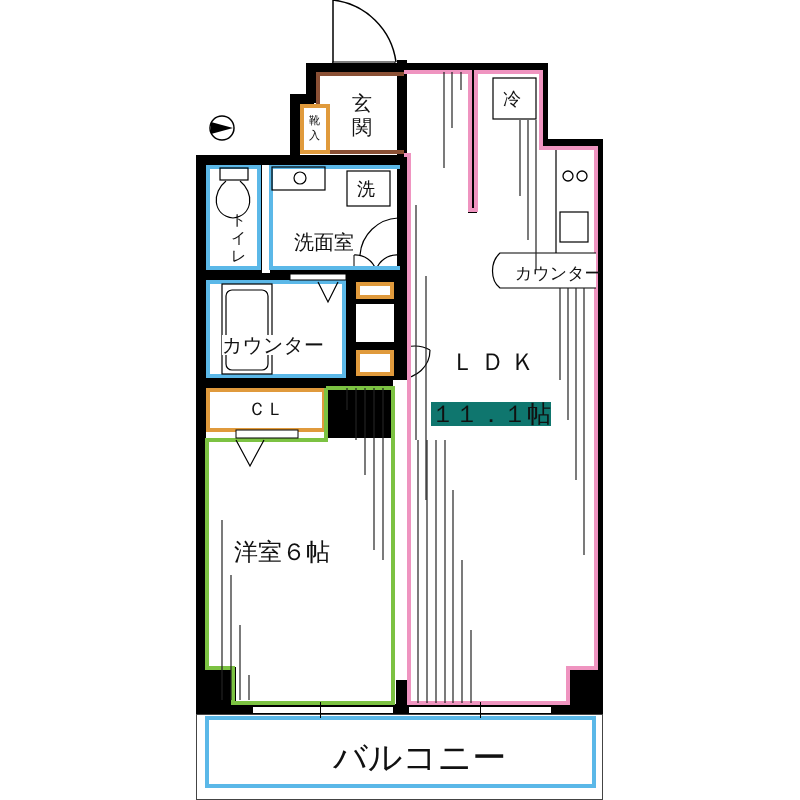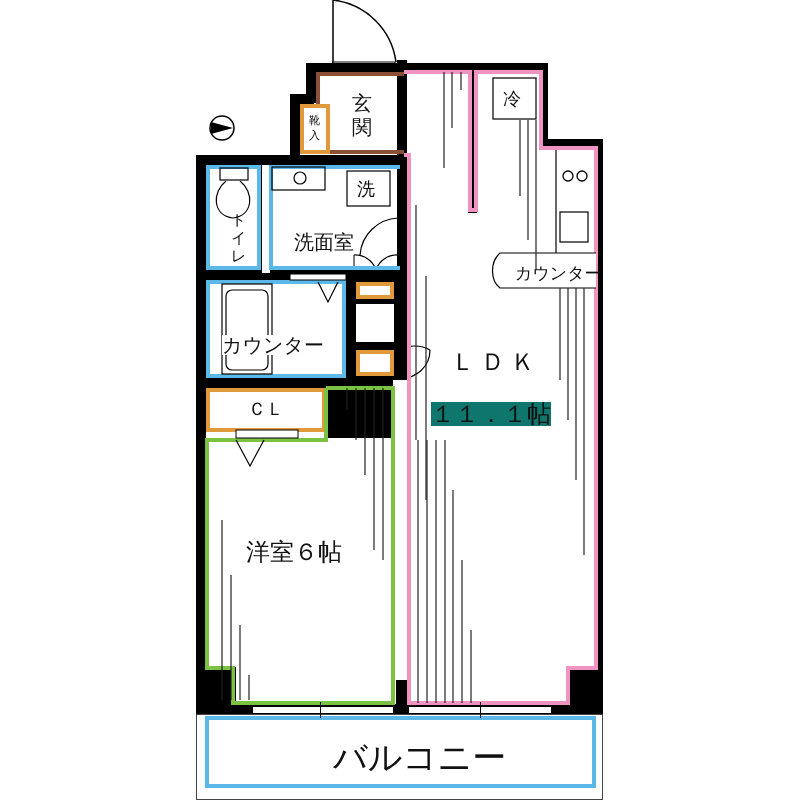--- a/index.html
+++ b/index.html
@@ -162,15 +162,15 @@
   <div class="lbl" style="left:357px;top:180px;font-size:18px;">洗</div>
   <div class="lbl" style="left:294px;top:232px;font-size:20px;">洗面室</div>
   <div class="lbl" style="left:231px;top:213px;font-size:15px;">ト</div>
   <div class="lbl" style="left:231px;top:231px;font-size:15px;">イ</div>
   <div class="lbl" style="left:231px;top:249px;font-size:15px;">レ</div>
   <div class="lbl" style="left:222px;top:335px;font-size:20px;background:#fff;">カウンター</div>
   <div class="lbl" style="left:248px;top:400px;font-size:18px;">ＣＬ</div>
   <div class="lbl" style="left:515px;top:265px;font-size:17px;text-align:center;">カウンター</div>
   <div class="lbl" style="left:451px;top:350px;font-size:24px;letter-spacing:6px;background:#fff;">ＬＤＫ</div>
   <div class="lbl" style="left:431px;top:402px;font-size:24px;background:#0f766e;">１１．１帖</div>
-  <div class="lbl" style="left:234px;top:540px;font-size:24px;background:#fff;margin-left:12px;">洋室６帖</div>
+  <div class="lbl" style="left:234px;top:540px;font-size:24px;background:#fff;">洋室６帖</div>
   <div class="lbl" style="left:333px;top:740px;font-size:34px;">バルコニー</div>
 </div>
 
 </body></html>

